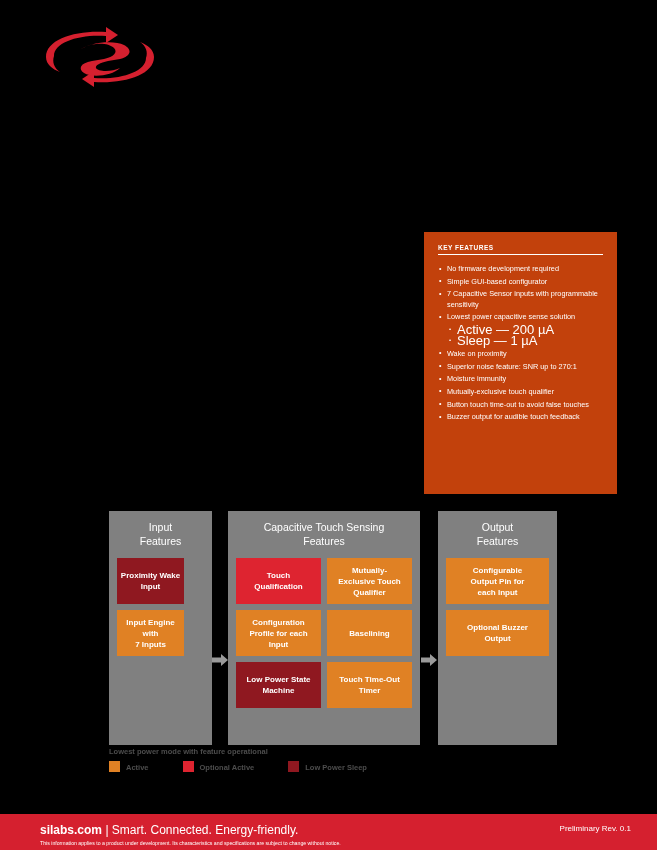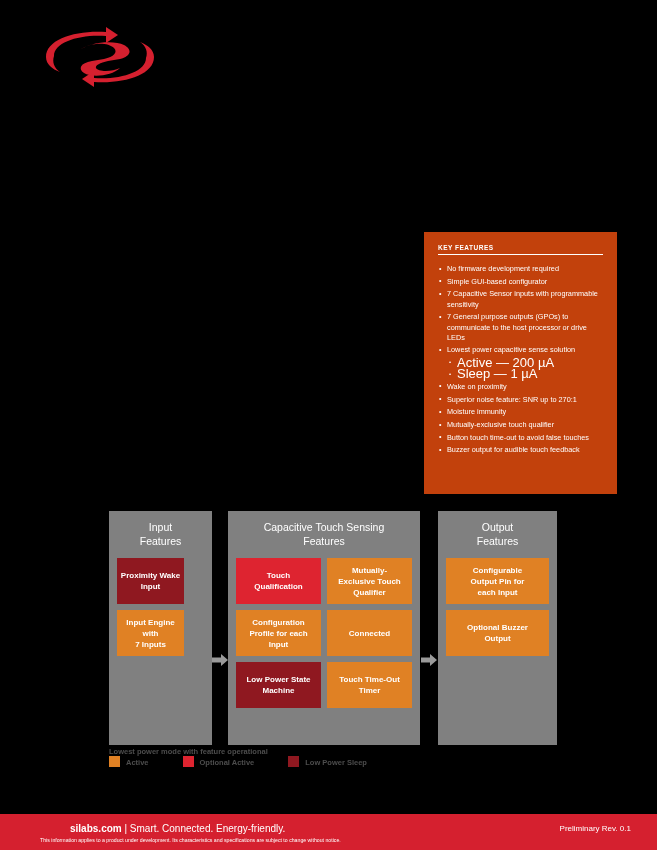--- a/index.html
+++ b/index.html
@@ -155,20 +155,21 @@
   .legend {
     position: absolute;
     left: 109px;
     top: 747px;
     width: 320px;
   }
   .legend-caption {
     color: #4d4d4d;
     font-size: 7.5px;
     font-weight: bold;
+    margin-bottom: 5px;
   }
   .legend-row {
     display: flex;
     align-items: center;
   }
   .legend-item {
     display: flex;
     align-items: flex-end;
   }
   .legend-item + .legend-item { margin-left: 34px; }
@@ -193,23 +194,22 @@
     width: 657px;
     height: 36px;
     background: #D5202F;
   }
   .footer-left {
     position: absolute;
     left: 40px;
     top: 9px;
   }
   .footer-brand {
-    font-size: 10px;
-    color: #ffffff;
-    margin-left: 30px;
+    font-size: 12px;
+    color: #ffffff;
   }
   .footer-brand b { font-weight: bold; }
   .footer-note {
     font-size: 5.2px;
     color: #ffffff;
     margin-top: 3px;
   }
   .footer-right {
     position: absolute;
     right: 26px;
@@ -231,21 +231,20 @@
     </g>
   </svg>
 </div>
 
 <div class="key-features">
   <div class="kf-title">KEY FEATURES</div>
   <ul class="kf-list">
     <li><span>No firmware development required</span></li>
     <li><span>Simple GUI-based configurator</span></li>
     <li><span>7 Capacitive Sensor inputs with programmable sensitivity</span></li>
-    <li><span>7 General purpose outputs (GPOs) to communicate to the host processor or drive LEDs</span></li>
     <li>
       <span>Lowest power capacitive sense solution</span>
       <ul class="kf-sublist">
         <li>Active — 200 µA</li>
         <li>Sleep — 1 µA</li>
       </ul>
     </li>
     <li><span>Wake on proximity</span></li>
     <li><span>Superior noise feature: SNR up to 270:1</span></li>
     <li><span>Moisture immunity</span></li>
@@ -280,21 +279,21 @@
 Features</div>
     <div class="box-grid">
       <div class="fbox c-red">Touch
 Qualification</div>
       <div class="fbox c-orange">Mutually-
 Exclusive Touch
 Qualifier</div>
       <div class="fbox c-orange">Configuration
 Profile for each
 Input</div>
-      <div class="fbox c-orange">Connected</div>
+      <div class="fbox c-orange">Baselining</div>
       <div class="fbox c-darkred">Low Power State
 Machine</div>
       <div class="fbox c-orange">Touch Time-Out
 Timer</div>
     </div>
   </div>
 
   <div class="arrow arrow-2">
     <svg viewBox="0 0 16 16" width="16" height="16">
       <path d="M0 5.5 H9 V2 L16 8 L9 14 V10.5 H0 Z" fill="#9a9a9a"></path>

